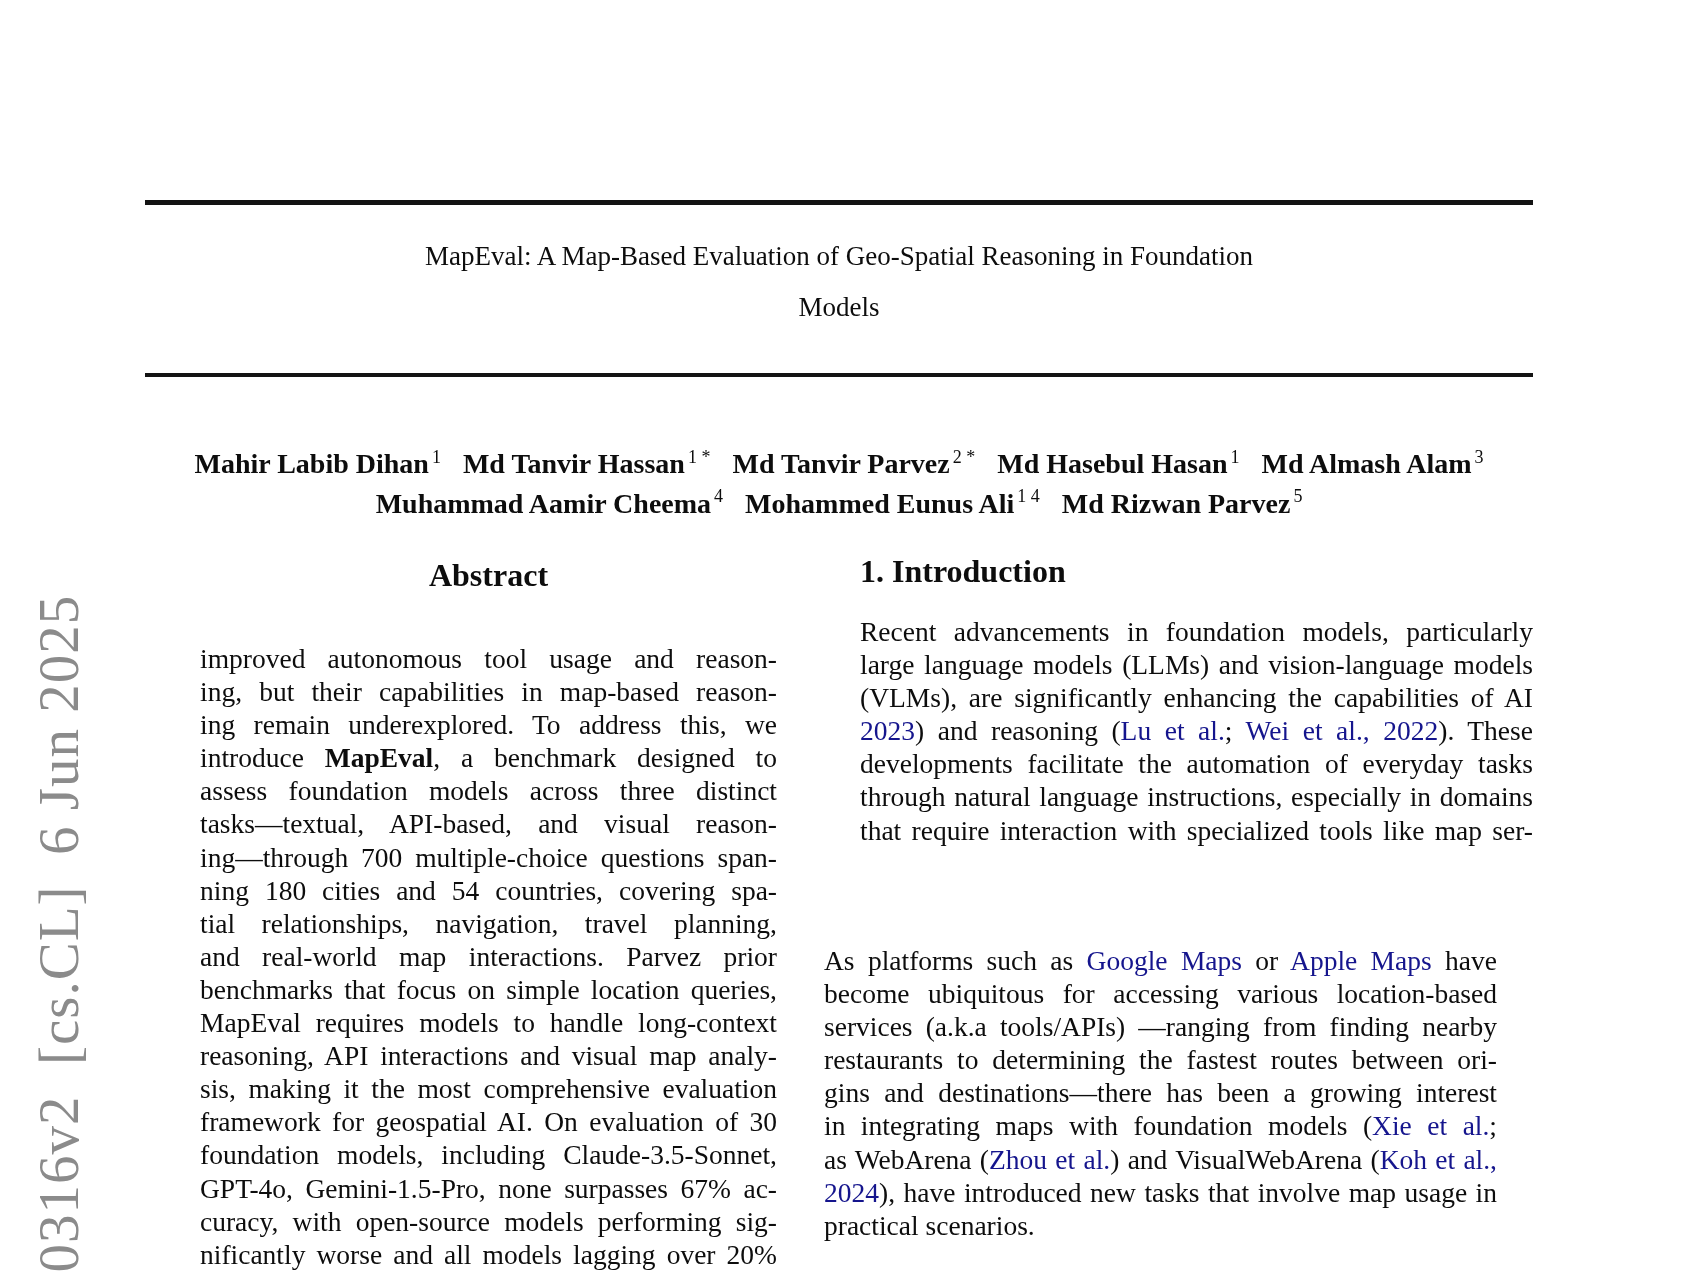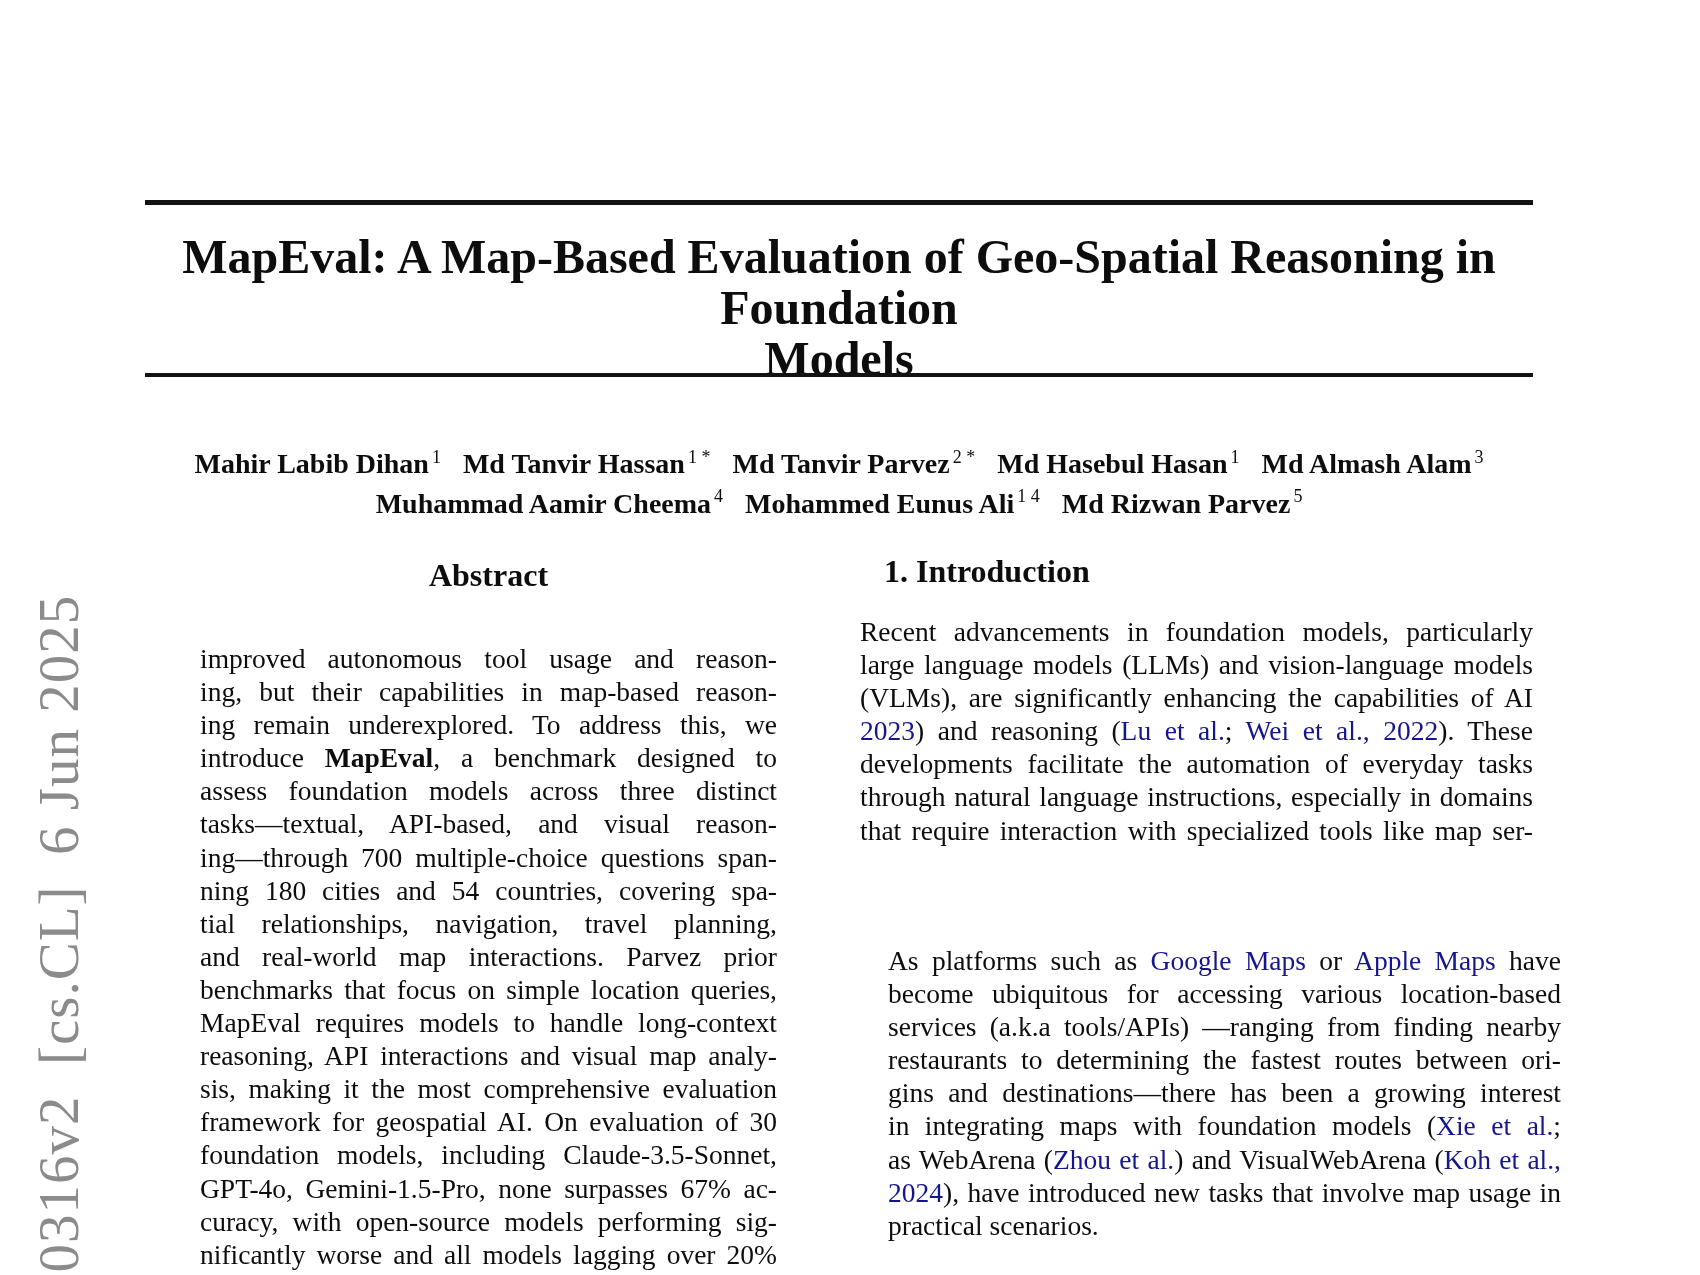--- a/index.html
+++ b/index.html
@@ -11,40 +11,40 @@
     position:absolute;left:26px;top:1302px;
     transform:rotate(-90deg);transform-origin:0 0;
     font-size:57px;letter-spacing:1px;white-space:pre;
     color:var(--gray,#8b8b8b);
   }
   .rule{position:absolute;left:145px;width:1388px;background:var(--rule,#131313);}
   .rule.top{top:200px;height:5px;}
   .rule.mid{top:373px;height:4px;}
   .title{
     position:absolute;left:145px;top:231px;width:1388px;text-align:center;
-    font-weight:bold;font-size:48px;line-height:51px;
+    font-weight:normal;font-size:27px;line-height:51px;
   }
   .authors{
     position:absolute;left:145px;top:441px;width:1388px;text-align:center;
     font-weight:bold;font-size:28px;line-height:32px;
   }
   .author{margin:0 11px;white-space:nowrap;}
   .author sup{font-size:18px;font-weight:400;margin-left:3px;white-space:pre;}
   .h-abs{
     position:absolute;left:200px;top:557px;width:577px;text-align:center;
     font-size:32px;font-weight:bold;
   }
   .h-intro{
     position:absolute;left:860px;top:553px;width:673px;
-    font-size:32px;font-weight:bold;margin-left:24px;
+    font-size:32px;font-weight:bold;
   }
   .col{position:absolute;font-size:27.5px;line-height:33.1px;}
   .abs-body{left:200px;top:642px;width:577px;}
   .p1{left:860px;top:615px;width:673px;}
-  .p2{left:888px;top:944px;width:673px;}
+  .p2{left:824px;top:944px;width:673px;}
   .line{text-align:justify;}
   .line.j{text-align-last:justify;}
   .line.l{text-align-last:left;}
   .bseg{font-weight:bold;}
   .cite{color:var(--link,#15158d);cursor:pointer;}
 </style>
 </head>
 <body>
 
 <div class="page">

